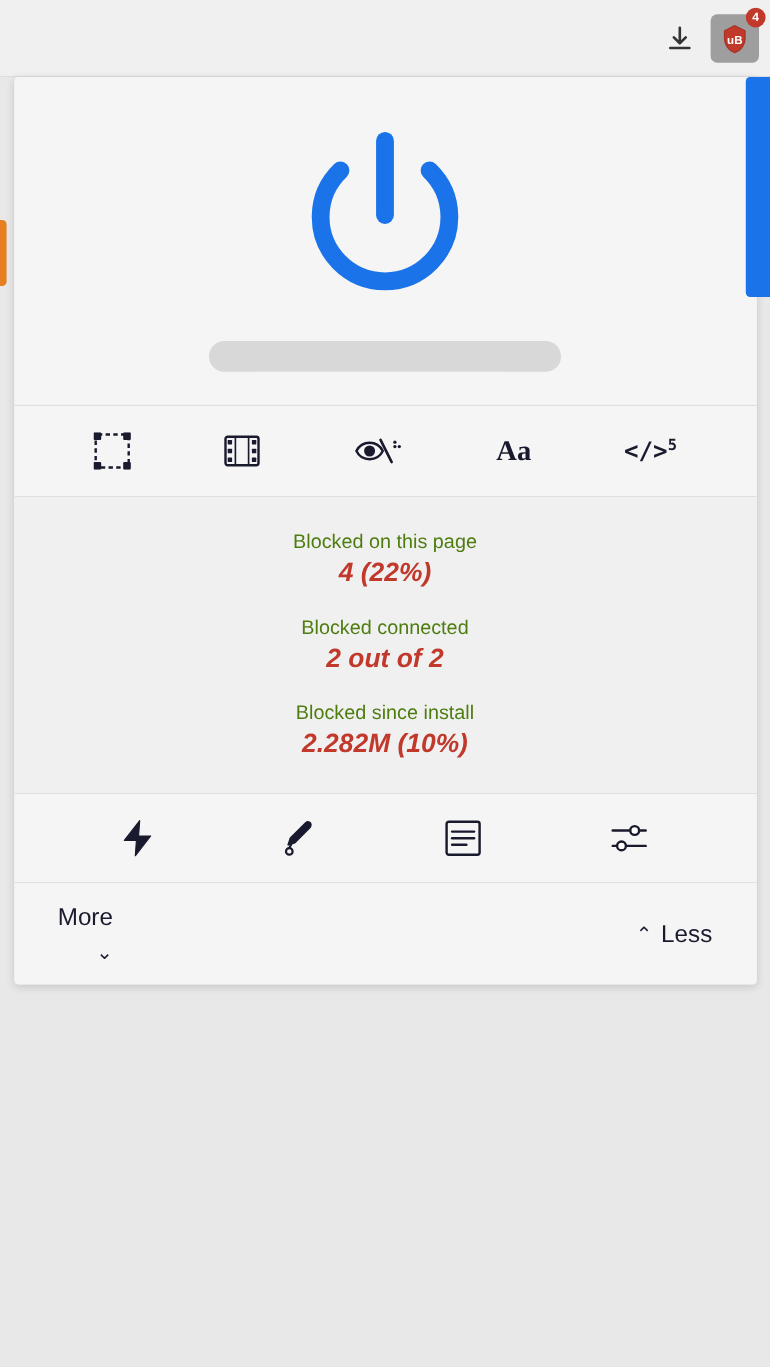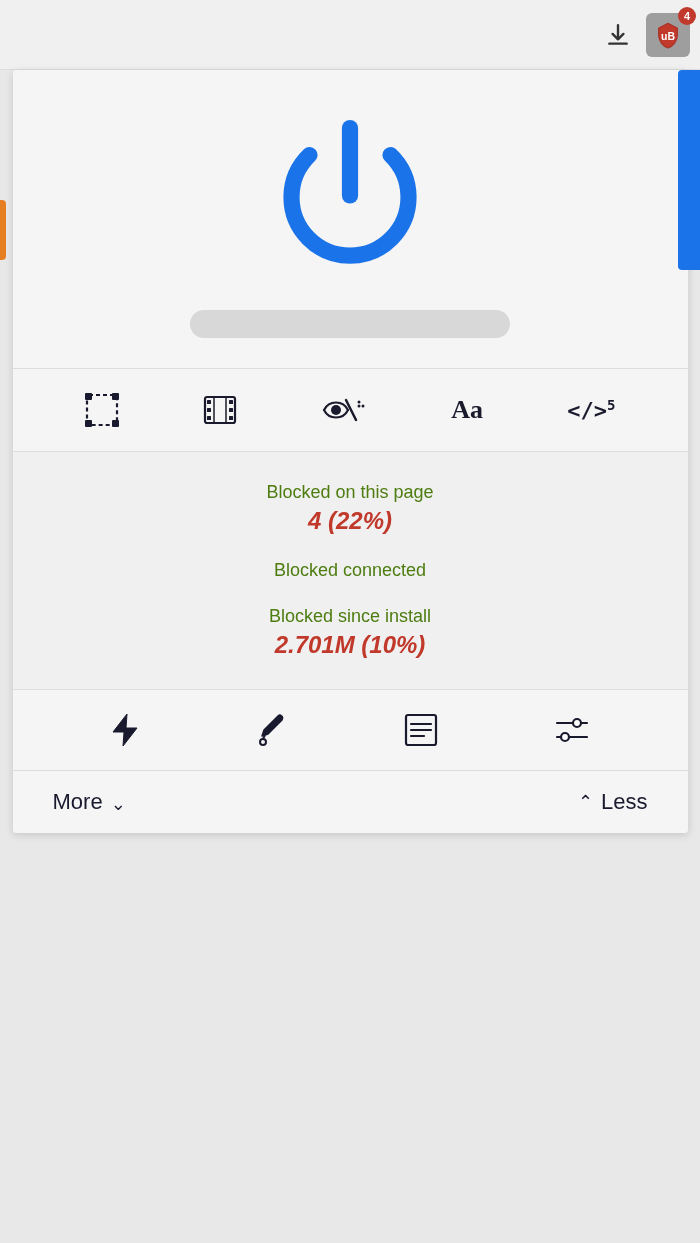--- a/index.html
+++ b/index.html
@@ -195,20 +195,21 @@
       align-items: center;
       justify-content: space-between;
       padding: 18px 40px;
     }
 
     .footer-left {
       display: flex;
       align-items: flex-end;
       gap: 8px;
       cursor: pointer;
+      flex-direction: column;
     }
 
     .footer-right {
       display: flex;
       align-items: center;
       gap: 8px;
       cursor: pointer;
     }
 
     .footer-text {
@@ -321,24 +322,25 @@
     </div>
   </div>
 
   <div class="stats-section">
     <div class="stat-group">
       <div class="stat-label">Blocked on this page</div>
       <div class="stat-value">4 (22%)</div>
     </div>
     <div class="stat-group">
       <div class="stat-label">Blocked connected</div>
+      <div class="stat-value">2 out of 2</div>
     </div>
     <div class="stat-group">
       <div class="stat-label">Blocked since install</div>
-      <div class="stat-value">2.701M (10%)</div>
+      <div class="stat-value">2.282M (10%)</div>
     </div>
   </div>
 
   <div class="tools-section">
 
     <div class="tool-btn">
       <svg width="28" height="36" viewBox="0 0 28 36" fill="none">
         <path d="M16 2L2 20H13L12 34L26 16H15L16 2Z" fill="#1a1a2e" stroke="#1a1a2e" stroke-width="1" stroke-linejoin="round"></path>
       </svg>
     </div>

